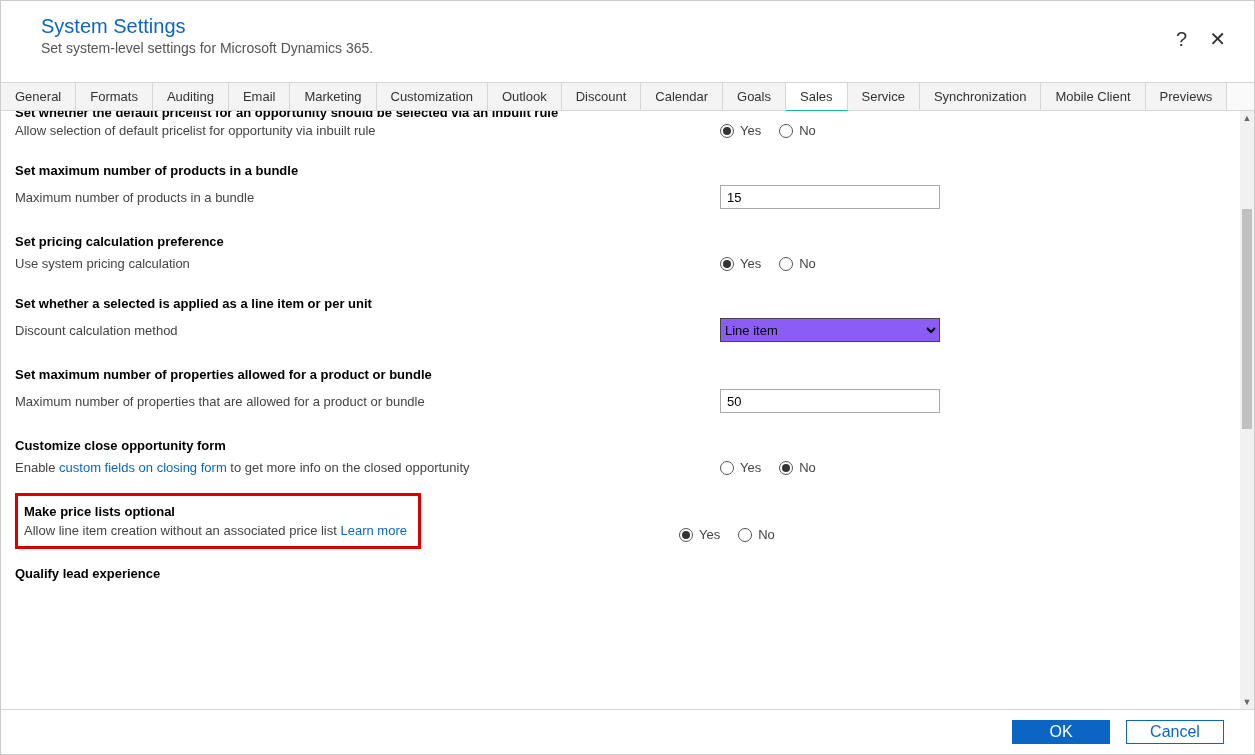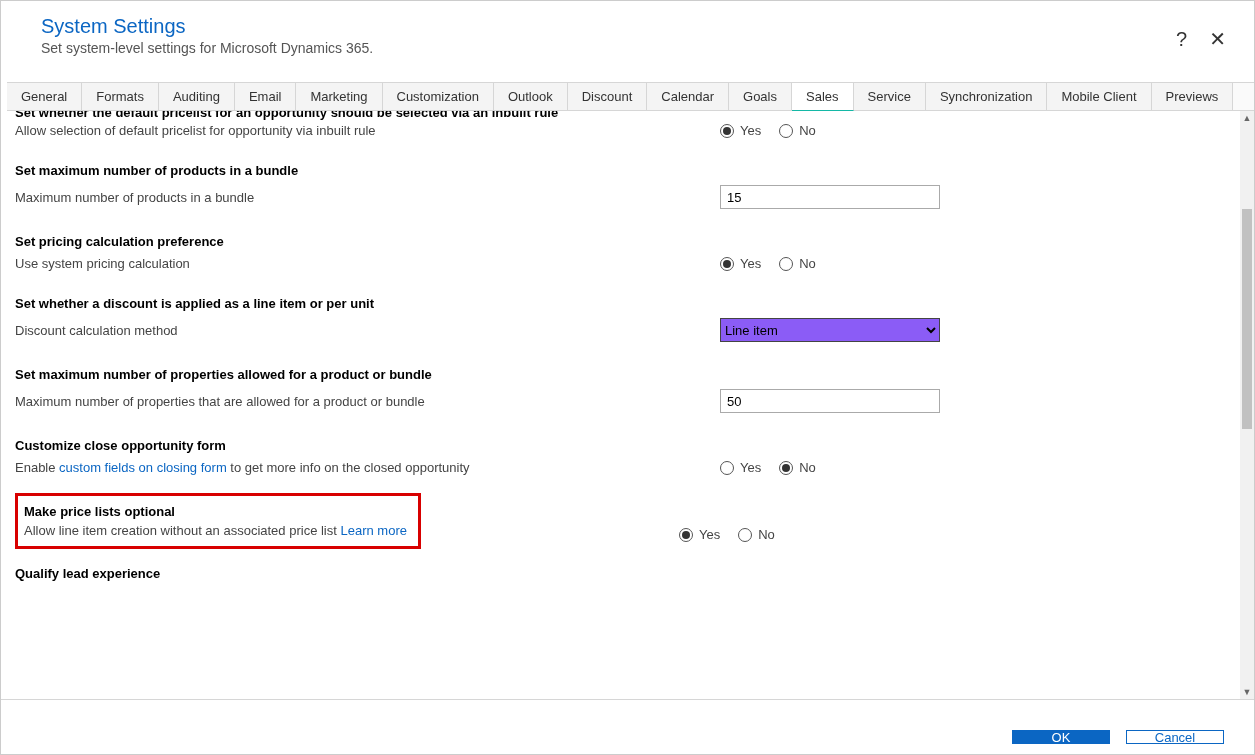--- a/index.html
+++ b/index.html
@@ -35,21 +35,20 @@
     font-size:20px; color:#333;
   }
   .header .titlebar-icons span { cursor:pointer; line-height:1; }
   .tabs {
     border-top:1px solid #d6d6d6;
     border-bottom:1px solid #d6d6d6;
     background:#fafafa;
     display:flex;
     align-items:stretch;
     height:29px;
-    margin-left:6px;
   }
   .tabs .tab {
     padding:0 14px;
     font-size:13px; color:#333;
     border-right:1px solid #d6d6d6;
     display:flex; align-items:center;
     cursor:pointer;
     background:#f4f4f4;
   }
   .tabs .tab.active {
@@ -139,25 +138,25 @@
     width:406px;
   }
   .highlight-box .section-heading { padding-top:4px; }
   .footer {
     border-top:1px solid #d6d6d6;
     padding:10px 30px;
     display:flex; justify-content:flex-end; gap:16px;
     background:#fff;
   }
   .btn {
-    min-width:98px; height:14px;
+    min-width:98px; height:24px;
     border:1px solid #0b66c3;
     background:#fff; color:#0b66c3;
-    font-size:13px; cursor:pointer;
-    display:flex; align-items:center; justify-content:center;margin-top:20px;
+    font-size:16px; cursor:pointer;
+    display:flex; align-items:center; justify-content:center;
   }
   .btn.primary { background:#0b66c3; color:#fff; border-color:#0b66c3; }
 </style>
 </head>
 <body>
 
 <div class="window">
 
   <div class="header">
     <h1>System Settings</h1>
@@ -225,21 +224,21 @@
                 <span>Yes</span>
               </span>
             <span class="radio unchecked">
                 <span class="dot"></span>
                 <span>No</span>
               </span>
           </div>
         </div>
       </div>
 
-      <div class="section-heading">Set whether a discount is applied as a line item or per unit</div>
+      <div class="section-heading">Set whether a selected is applied as a line item or per unit</div>
       <div class="row">
         <div class="label-col">Discount calculation method</div>
         <div class="ctrl-col">
           <select class="sel">
             <option>Line item</option>
           </select>
         </div>
       </div>
 
       <div class="section-heading">Set maximum number of properties allowed for a product or bundle</div>

